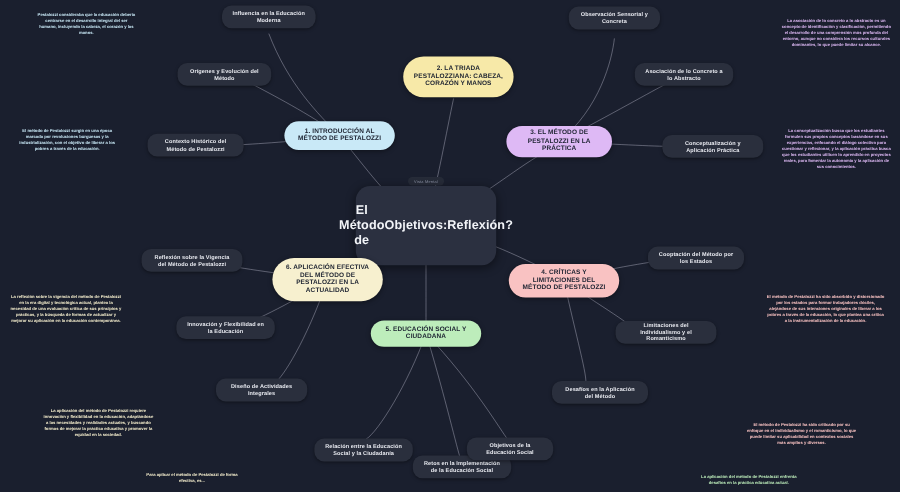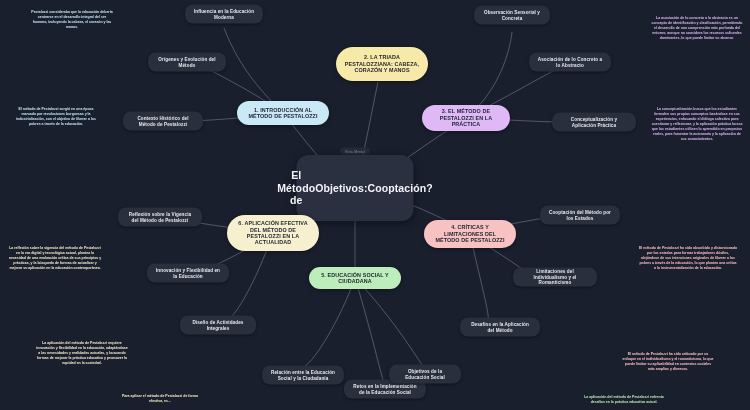--- a/index.html
+++ b/index.html
@@ -90,21 +90,21 @@
       <path d="M273,233 C240,255 205,270 200,272"></path>
       <path d="M273,233 C255,285 235,315 230,318"></path>
     </svg>
   <div id="chip-host">
       <div class="chip" style="left: 355px; top: 151px;">Vista Mental</div>
     </div>
   <div id="nodes-host">
       <div class="node root" style="left: 355px; top: 188px; background: rgb(43, 48, 64);">
         <span class="rtitle">El Método de</span>
         <span class="rtitle">Objetivos:</span>
-        <span class="rtitle">Cooptación?</span>
+        <span class="rtitle">Reflexión?</span>
       </div>
       <div class="node branch" style="left: 283px; top: 113px; width: 92px; height: 24px; background: rgb(201, 233, 247);">1. INTRODUCCIÓN AL MÉTODO DE PESTALOZZI</div>
       <div class="node sub" style="left: 224px; top: 14px; width: 78px; height: 19px;">Influencia en la Educación Moderna</div>
       <div class="node sub" style="left: 187px; top: 62px; width: 78px; height: 19px;">Orígenes y Evolución del Método</div>
       <div class="node sub" style="left: 163px; top: 121px; width: 80px; height: 19px;">Contexto Histórico del Método de Pestalozzi</div>
       <div class="note" style="left: 72px; top: 20px; width: 82px; color: rgb(201, 233, 247);">Pestalozzi consideraba que la educación debería centrarse en el desarrollo integral del ser humano, incluyendo la cabeza, el corazón y las manos.</div>
       <div class="note" style="left: 56px; top: 117px; width: 88px; color: rgb(201, 233, 247);">El método de Pestalozzi surgió en una época marcada por revoluciones burguesas y la industrialización, con el objetivo de liberar a los pobres a través de la educación.</div>
       <div class="node branch" style="left: 382px; top: 64px; width: 92px; height: 34px; background: rgb(247, 233, 168);">2. LA TRIADA PESTALOZZIANA: CABEZA, CORAZÓN Y MANOS</div>
       <div class="node branch" style="left: 466px; top: 118px; width: 88px; height: 26px; background: rgb(222, 185, 245);">3. EL MÉTODO DE PESTALOZZI EN LA PRÁCTICA</div>
       <div class="node sub" style="left: 512px; top: 15px; width: 76px; height: 19px;">Observación Sensorial y Concreta</div>

